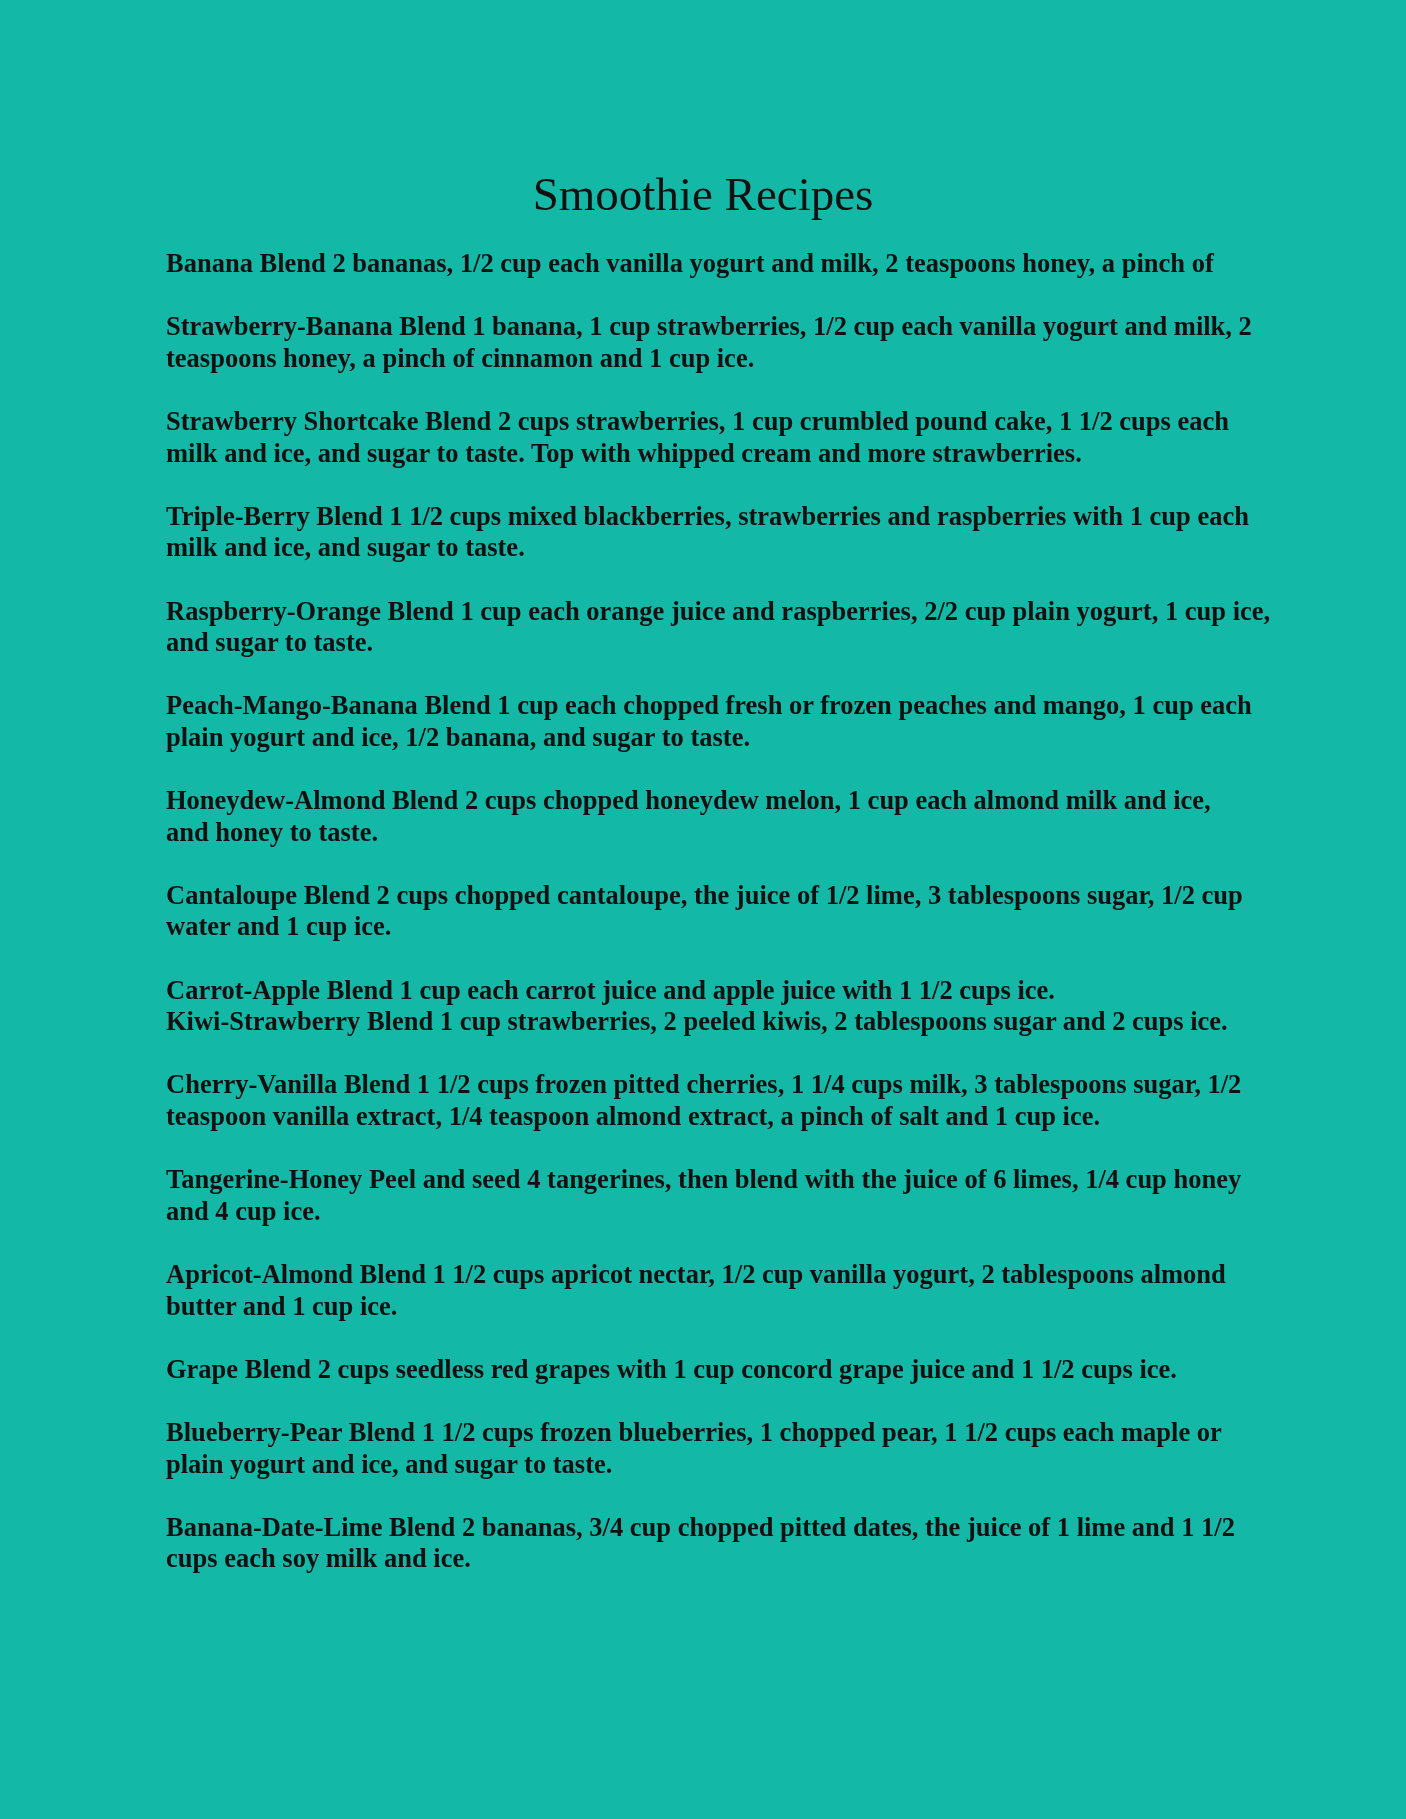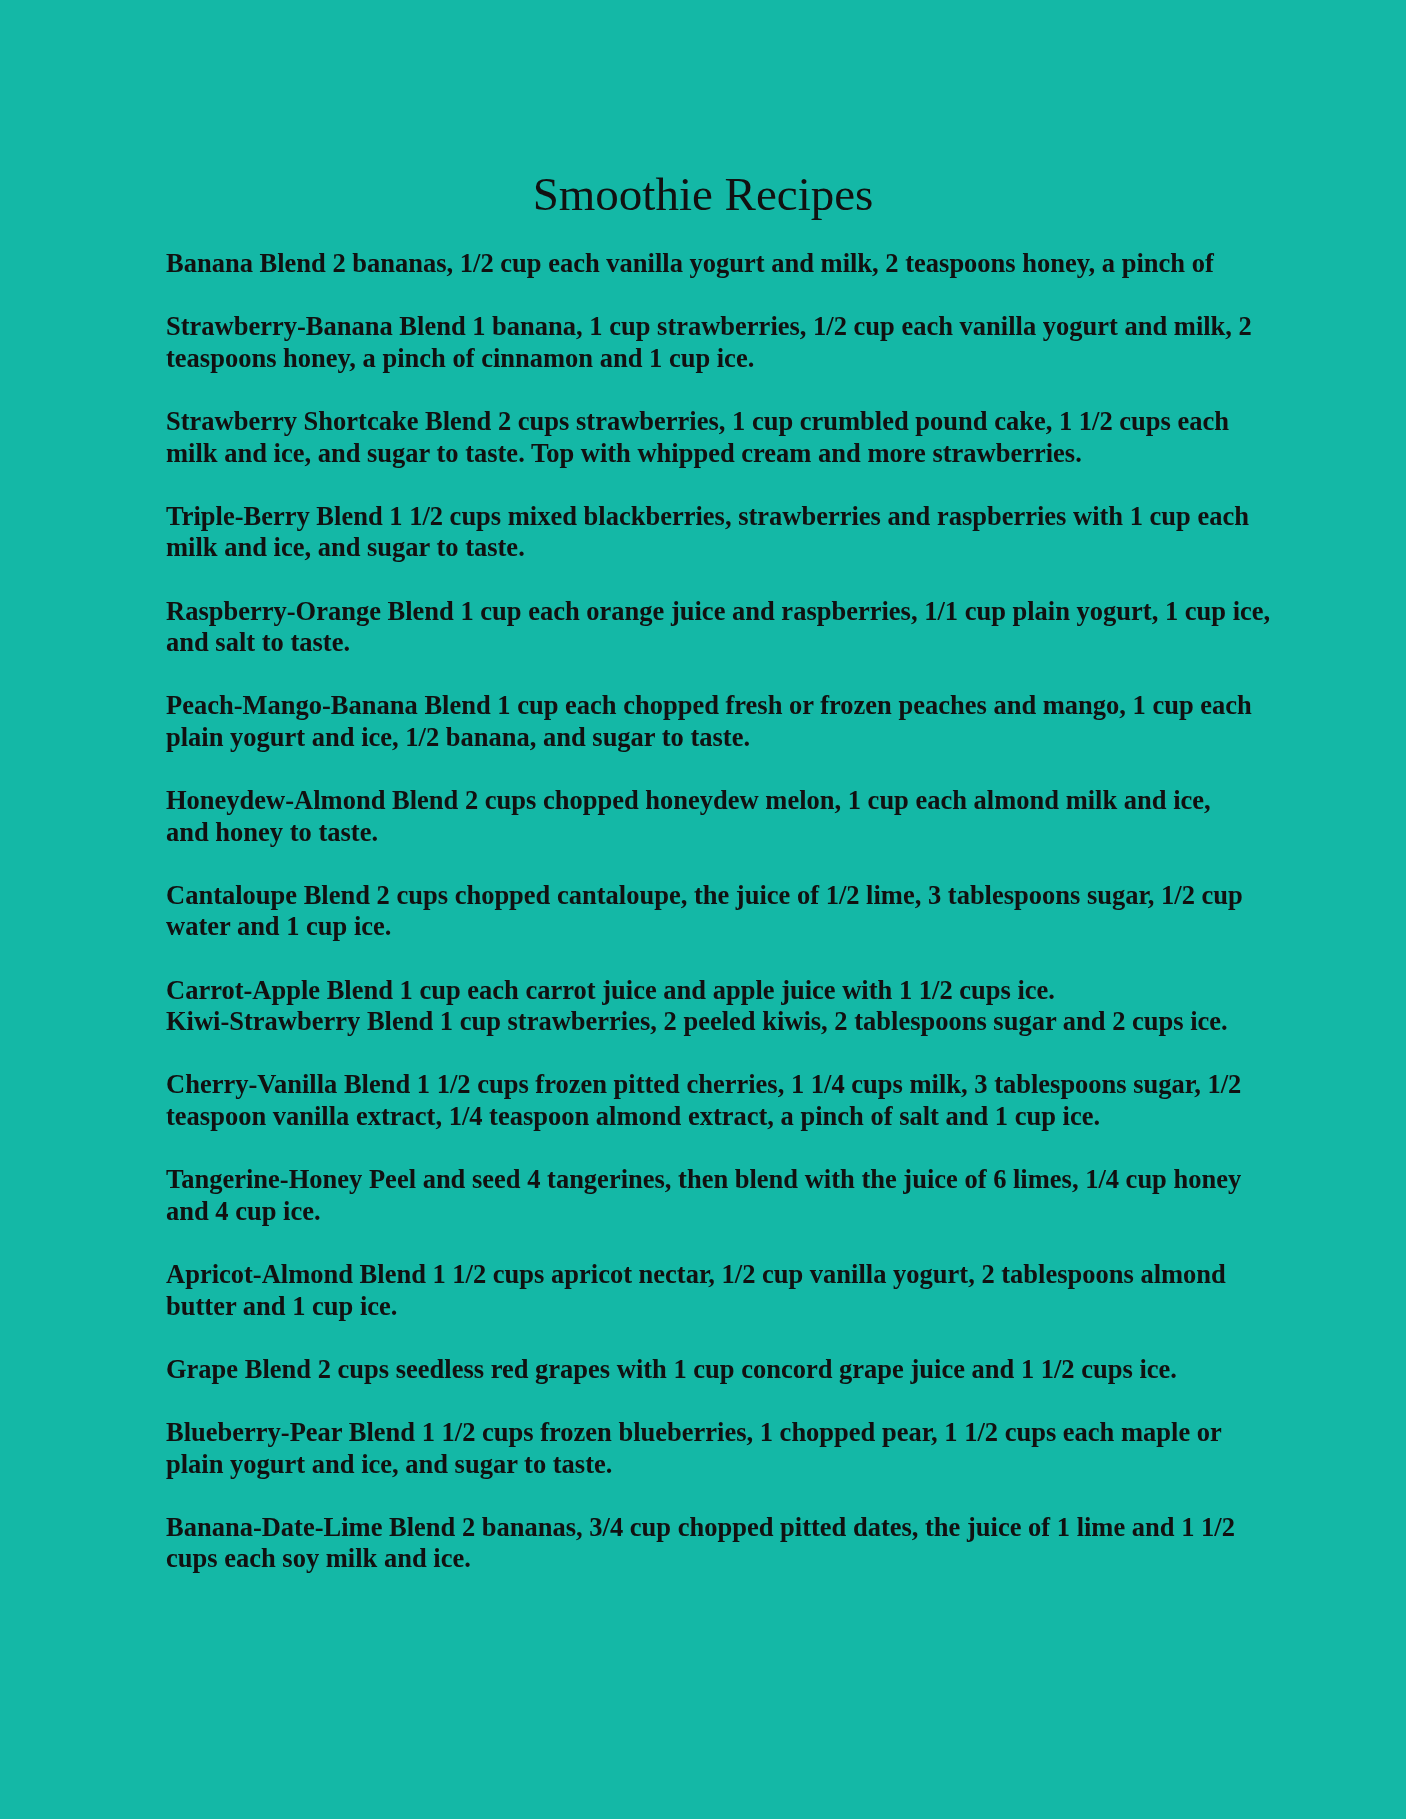--- a/index.html
+++ b/index.html
@@ -39,22 +39,22 @@
     </p>
     <p class="recipe">
       <span class="line">Strawberry Shortcake Blend 2 cups strawberries, 1 cup crumbled pound cake, 1 1/2 cups each</span>
       <span class="line">milk and ice, and sugar to taste. Top with whipped cream and more strawberries.</span>
     </p>
     <p class="recipe">
       <span class="line">Triple-Berry Blend 1 1/2 cups mixed blackberries, strawberries and raspberries with 1 cup each</span>
       <span class="line">milk and ice, and sugar to taste.</span>
     </p>
     <p class="recipe">
-      <span class="line">Raspberry-Orange Blend 1 cup each orange juice and raspberries, 1/1 cup plain yogurt, 1 cup ice,</span>
-      <span class="line">and salt to taste.</span>
+      <span class="line">Raspberry-Orange Blend 1 cup each orange juice and raspberries, 2/2 cup plain yogurt, 1 cup ice,</span>
+      <span class="line">and sugar to taste.</span>
     </p>
     <p class="recipe">
       <span class="line">Peach-Mango-Banana Blend 1 cup each chopped fresh or frozen peaches and mango, 1 cup each</span>
       <span class="line">plain yogurt and ice, 1/2 banana, and sugar to taste.</span>
     </p>
     <p class="recipe">
       <span class="line">Honeydew-Almond Blend 2 cups chopped honeydew melon, 1 cup each almond milk and ice,</span>
       <span class="line">and honey to taste.</span>
     </p>
     <p class="recipe">

